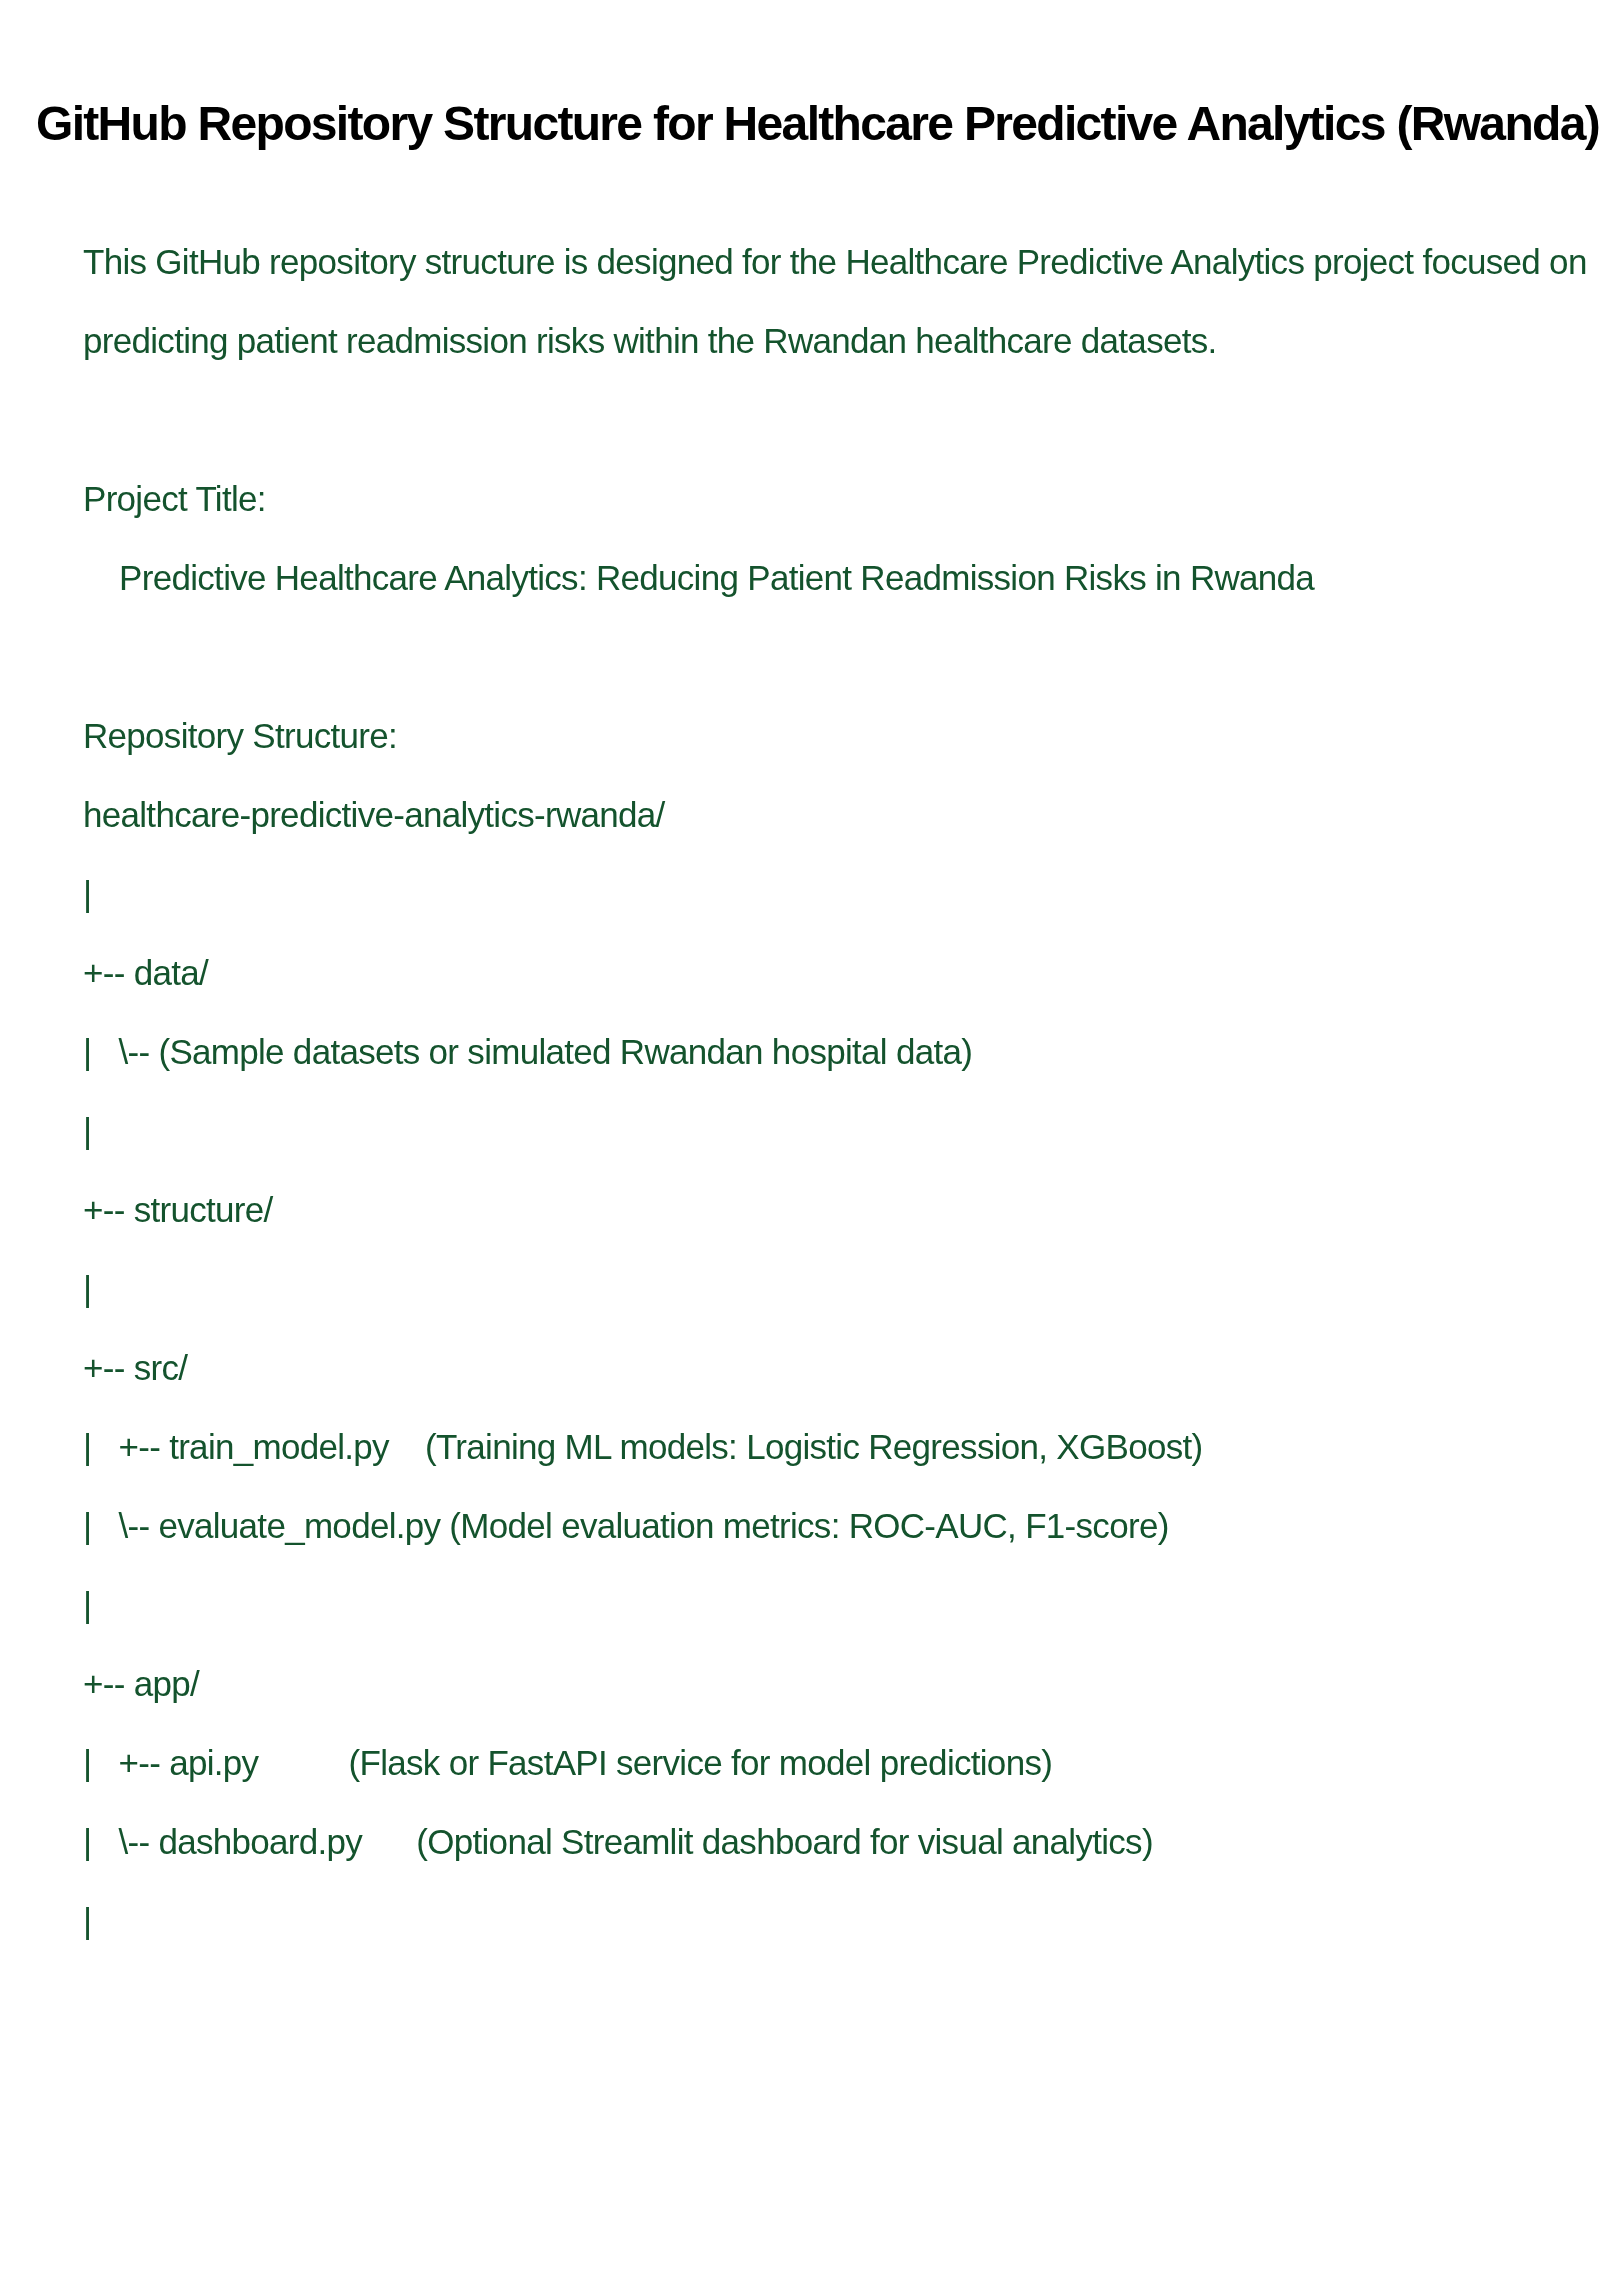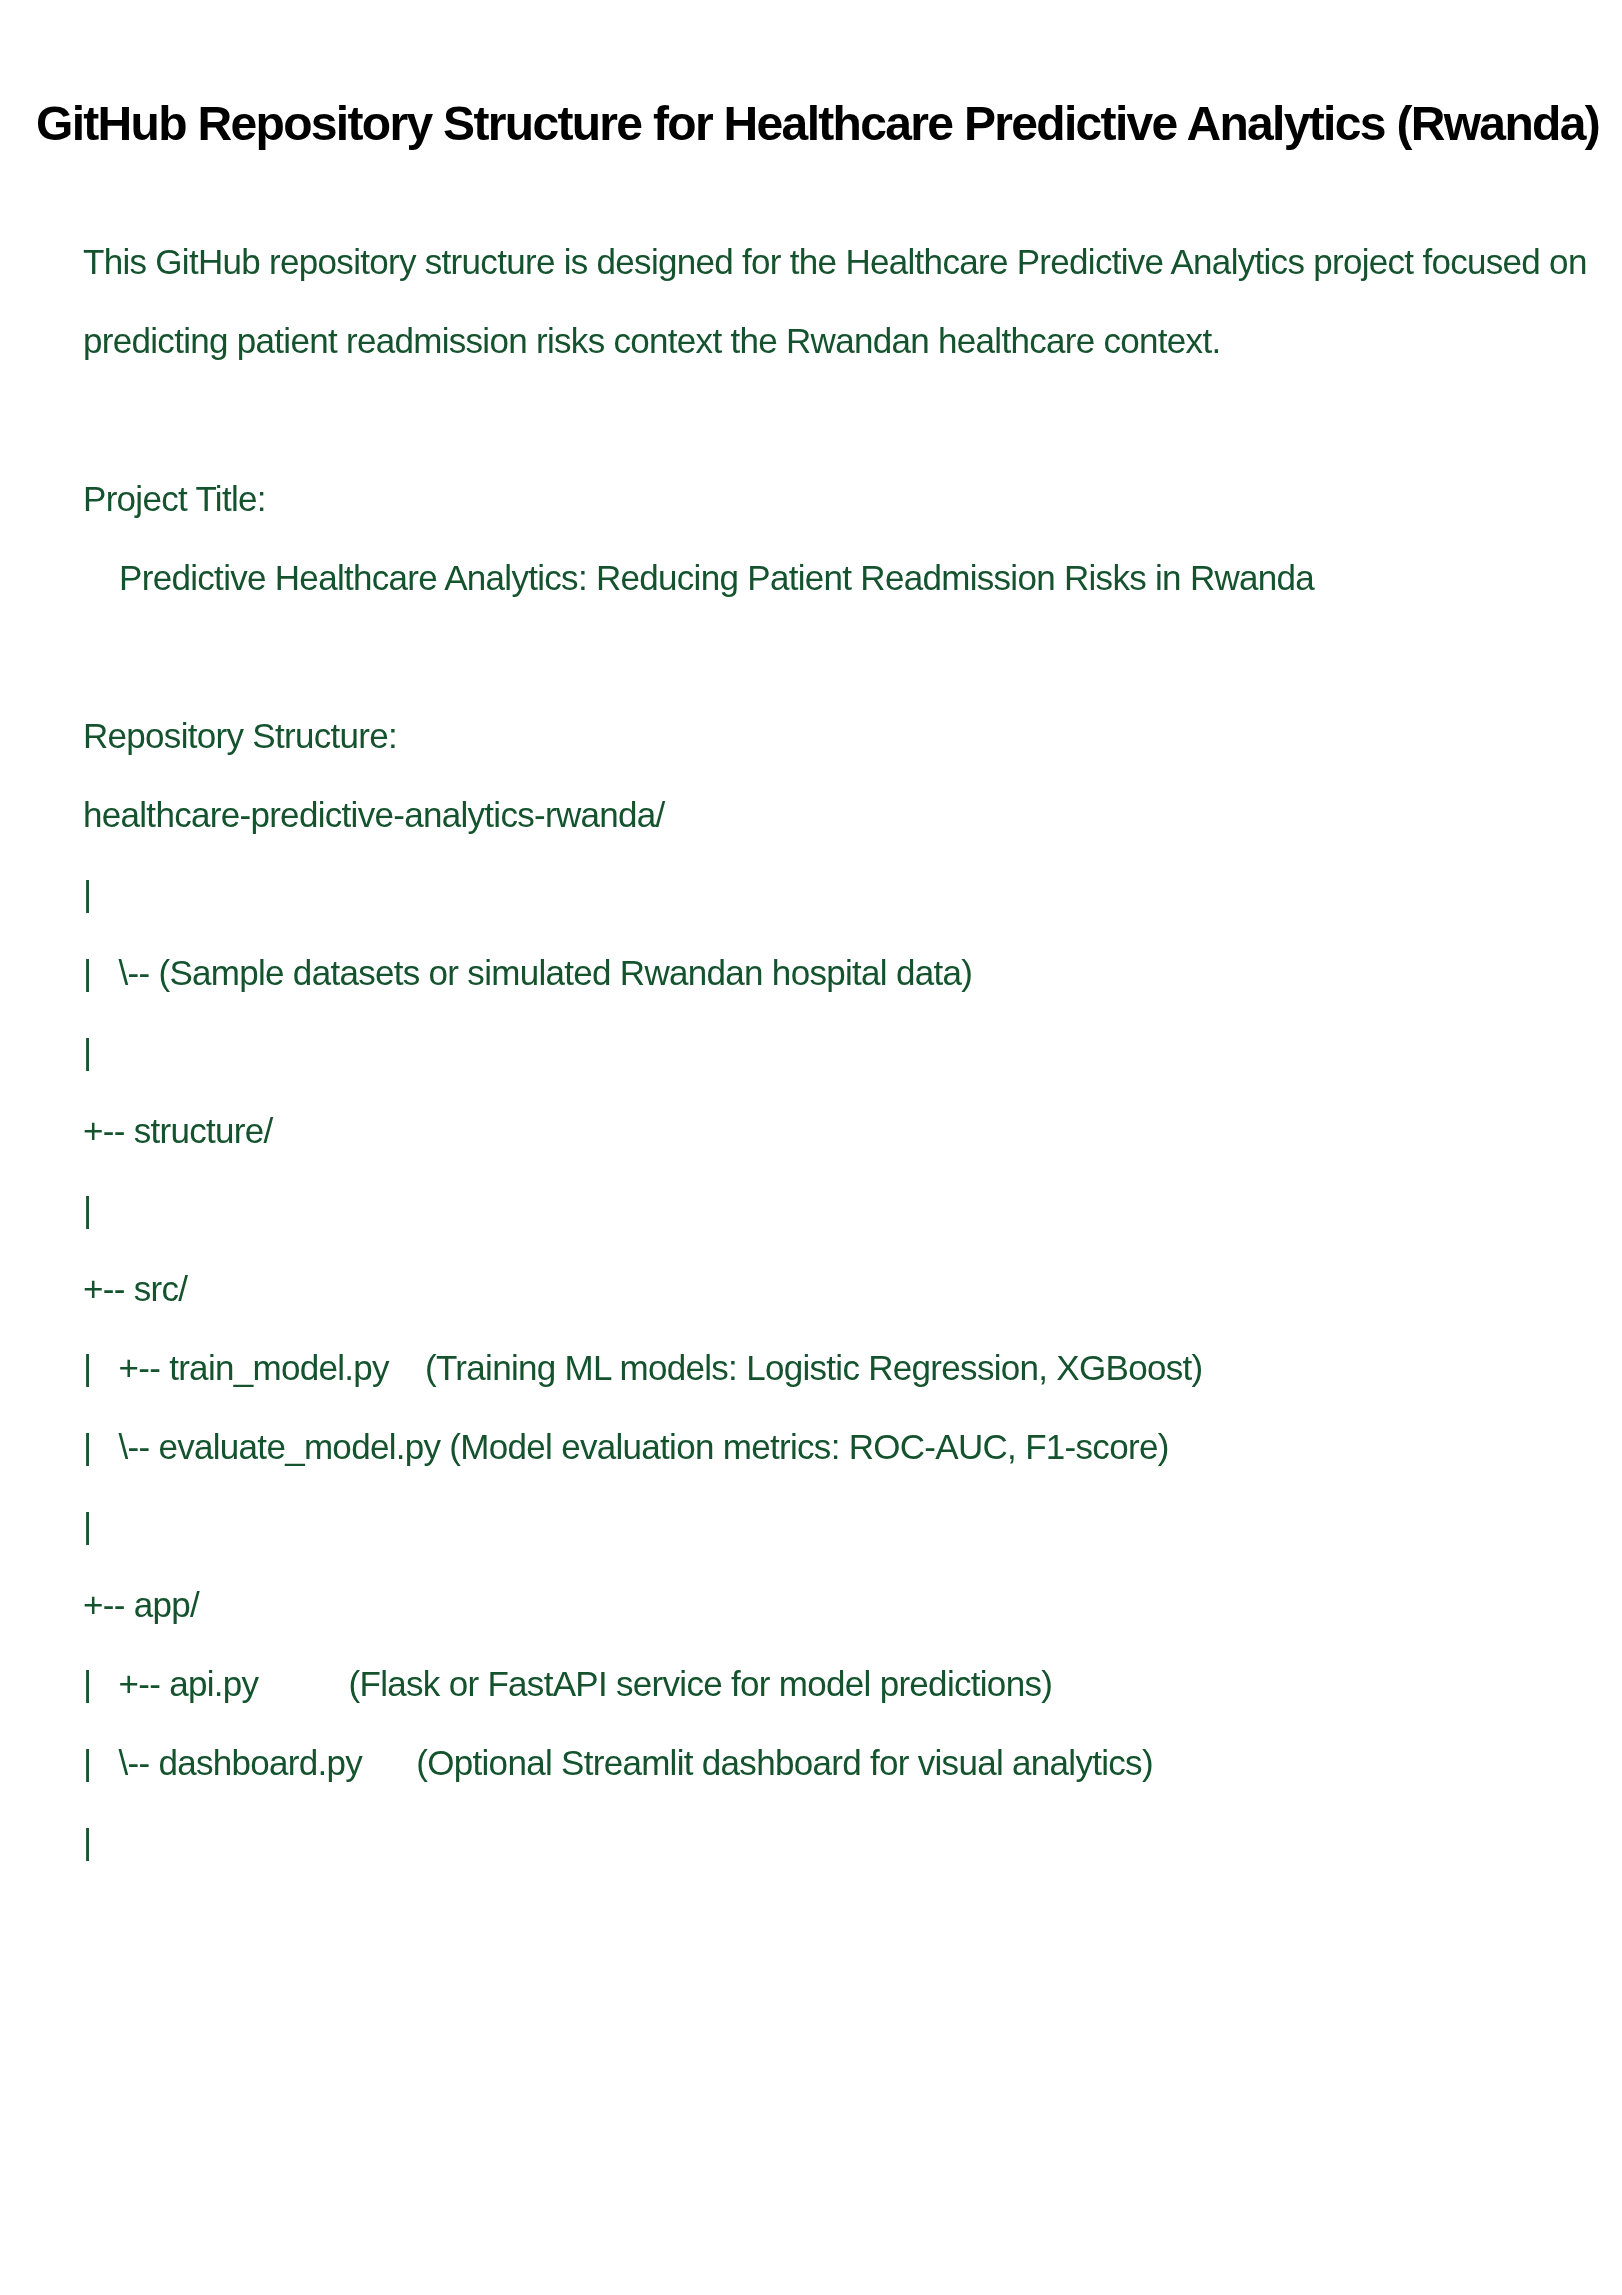--- a/index.html
+++ b/index.html
@@ -40,28 +40,29 @@
     white-space: pre;
   }
 </style>
 </head>
 <body>
 
 <h1 class="doc-title">GitHub Repository Structure for Healthcare Predictive Analytics (Rwanda)</h1>
 
 <div class="body-lines" id="body-lines">
     <div class="line">This GitHub repository structure is designed for the Healthcare Predictive Analytics project focused on</div>
-    <div class="line">predicting patient readmission risks context the Rwandan healthcare context.</div>
+    <div class="line">predicting patient readmission risks within the Rwandan healthcare datasets.</div>
     <div class="line"></div>
     <div class="line">Project Title:</div>
     <div class="line">    Predictive Healthcare Analytics: Reducing Patient Readmission Risks in Rwanda</div>
     <div class="line"></div>
     <div class="line">Repository Structure:</div>
     <div class="line">healthcare-predictive-analytics-rwanda/</div>
     <div class="line">|</div>
+    <div class="line">+-- data/</div>
     <div class="line">|   \-- (Sample datasets or simulated Rwandan hospital data)</div>
     <div class="line">|</div>
     <div class="line">+-- structure/</div>
     <div class="line">|</div>
     <div class="line">+-- src/</div>
     <div class="line">|   +-- train_model.py    (Training ML models: Logistic Regression, XGBoost)</div>
     <div class="line">|   \-- evaluate_model.py (Model evaluation metrics: ROC-AUC, F1-score)</div>
     <div class="line">|</div>
     <div class="line">+-- app/</div>
     <div class="line">|   +-- api.py          (Flask or FastAPI service for model predictions)</div>

